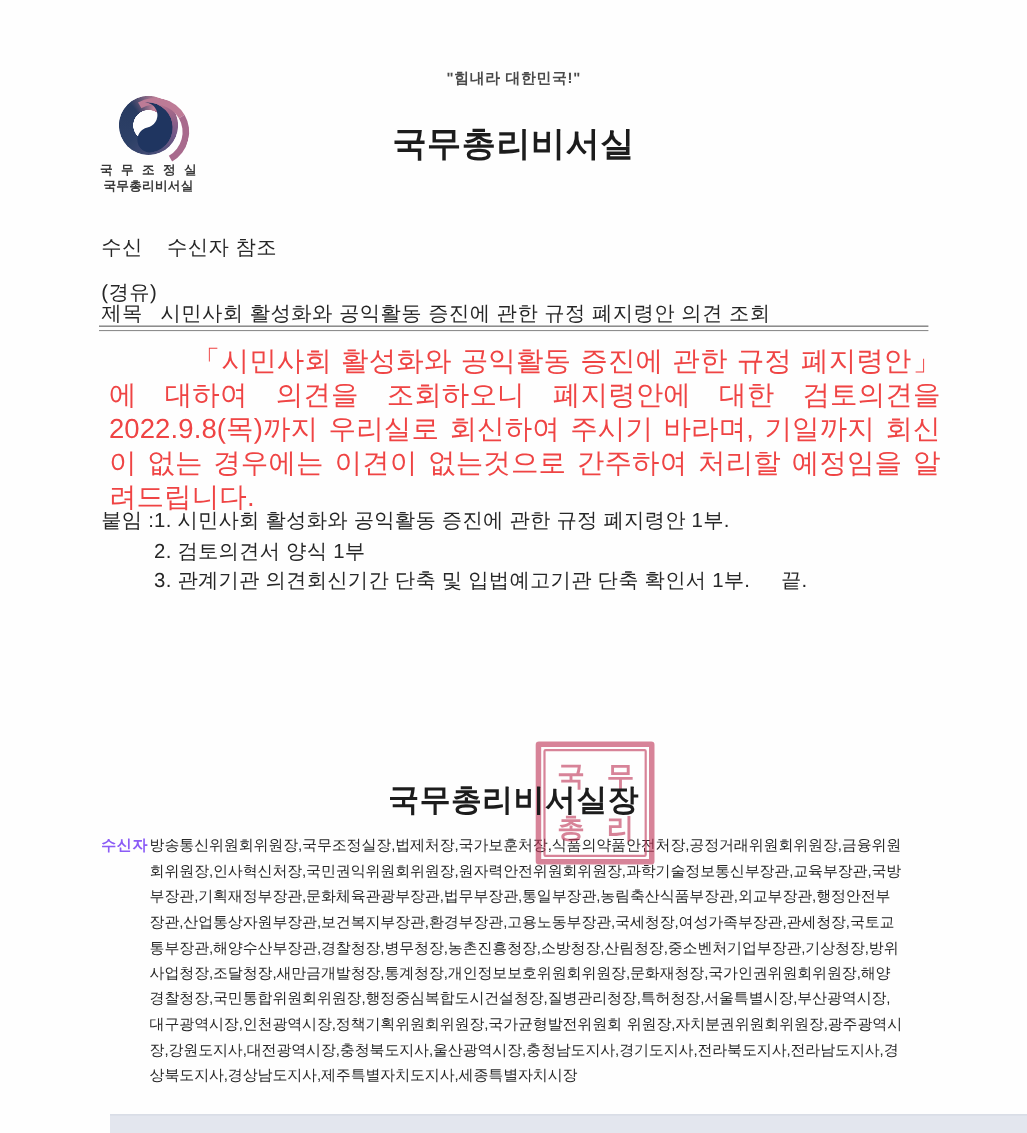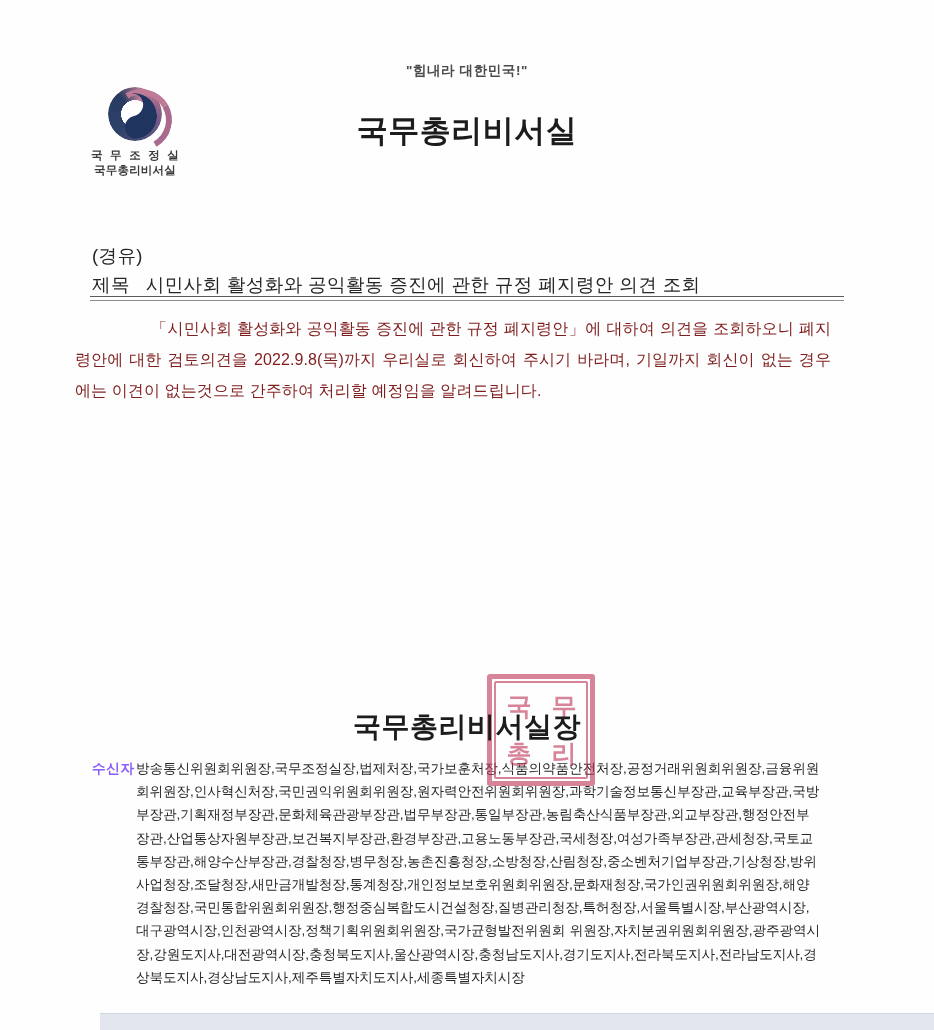--- a/index.html
+++ b/index.html
@@ -121,45 +121,45 @@
   
   .field-row {
     position: absolute;
     left: 92px;
     font-size: 18.5px;
     letter-spacing: 0.4px;
     color: #262626;
     white-space: nowrap;
   }
   .field-recv  { top: 212px; }
-  .field-via   { top: 243px; }
+  .field-via   { top: 253px; }
   .field-subj  { top: 272px; text-align: center; }
   .field-label { margin-right: 22px; }
   .field-subj .field-label { margin-right: 16px; }
 
   .rule {
     position: absolute;
     left: 90px;
     width: 754px;
     height: 0;
     border-top: 1.6px solid #5c5c5c;
   }
   .rule.top  { top: 296px; }
   .rule.bot  { top: 300px; border-top: 1px solid #8d8d8d; }
 
   
   .body-para {
     position: absolute;
-    left: 75px;
+    left: 99px;
     top: 313px;
     width: 756px;
-    font-size: 16px;
+    font-size: 25px;
     line-height: 31px;
     letter-spacing: 0.1px;
-    color: #7f1d1d;
+    color: #ef4444;
     text-align: justify;
     text-justify: inter-character;
     text-indent: 76px;
   }
 
   
   .attach {
     position: absolute;
     left: 92px;
     top: 459px;
@@ -275,32 +275,38 @@
   <div class="emblem">
     <div class="emblem-mark">
       <div class="taeguk-outer"></div>
       <div class="taeguk-tail"></div>
       <div class="taeguk-body"></div>
     </div>
     <div class="emblem-line1">국 무 조 정 실</div>
     <div class="emblem-line2">국무총리비서실</div>
   </div>
 
+  <div class="field-row field-recv">
+    <span class="field-label">수신</span><span>수신자 참조</span>
+  </div>
 
   <div class="field-row field-via">(경유)</div>
 
   <div class="field-row field-subj">
     <span class="field-label">제목</span><span>시민사회 활성화와 공익활동 증진에 관한 규정 폐지령안 의견 조회</span>
   </div>
 
   <div class="rule top"></div>
   <div class="rule bot"></div>
 
   <div class="body-para">「시민사회 활성화와 공익활동 증진에 관한 규정 폐지령안」에 대하여 의견을 조회하오니 폐지령안에 대한 검토의견을 2022.9.8(목)까지 우리실로 회신하여 주시기 바라며, 기일까지 회신이 없는 경우에는 이견이 없는것으로 간주하여 처리할 예정임을 알려드립니다.</div>
 
+  <div class="attach">
+    <span class="attach-head">붙임 : </span><span class="attach-list"><span class="attach-item">1. 시민사회 활성화와 공익활동 증진에 관한 규정 폐지령안 1부.</span><span class="attach-item">2. 검토의견서 양식 1부</span><span class="attach-item"><span>3. 관계기관 의견회신기간 단축 및 입법예고기관 단축 확인서 1부.</span><span class="attach-end">끝.</span></span></span>
+  </div>
 
   <div class="seal">
     <div class="seal-frame"></div>
     <div class="seal-inner">
       <span class="seal-ch">국</span>
       <span class="seal-ch">무</span>
       <span class="seal-ch">총</span>
       <span class="seal-ch">리</span>
     </div>
   </div>

